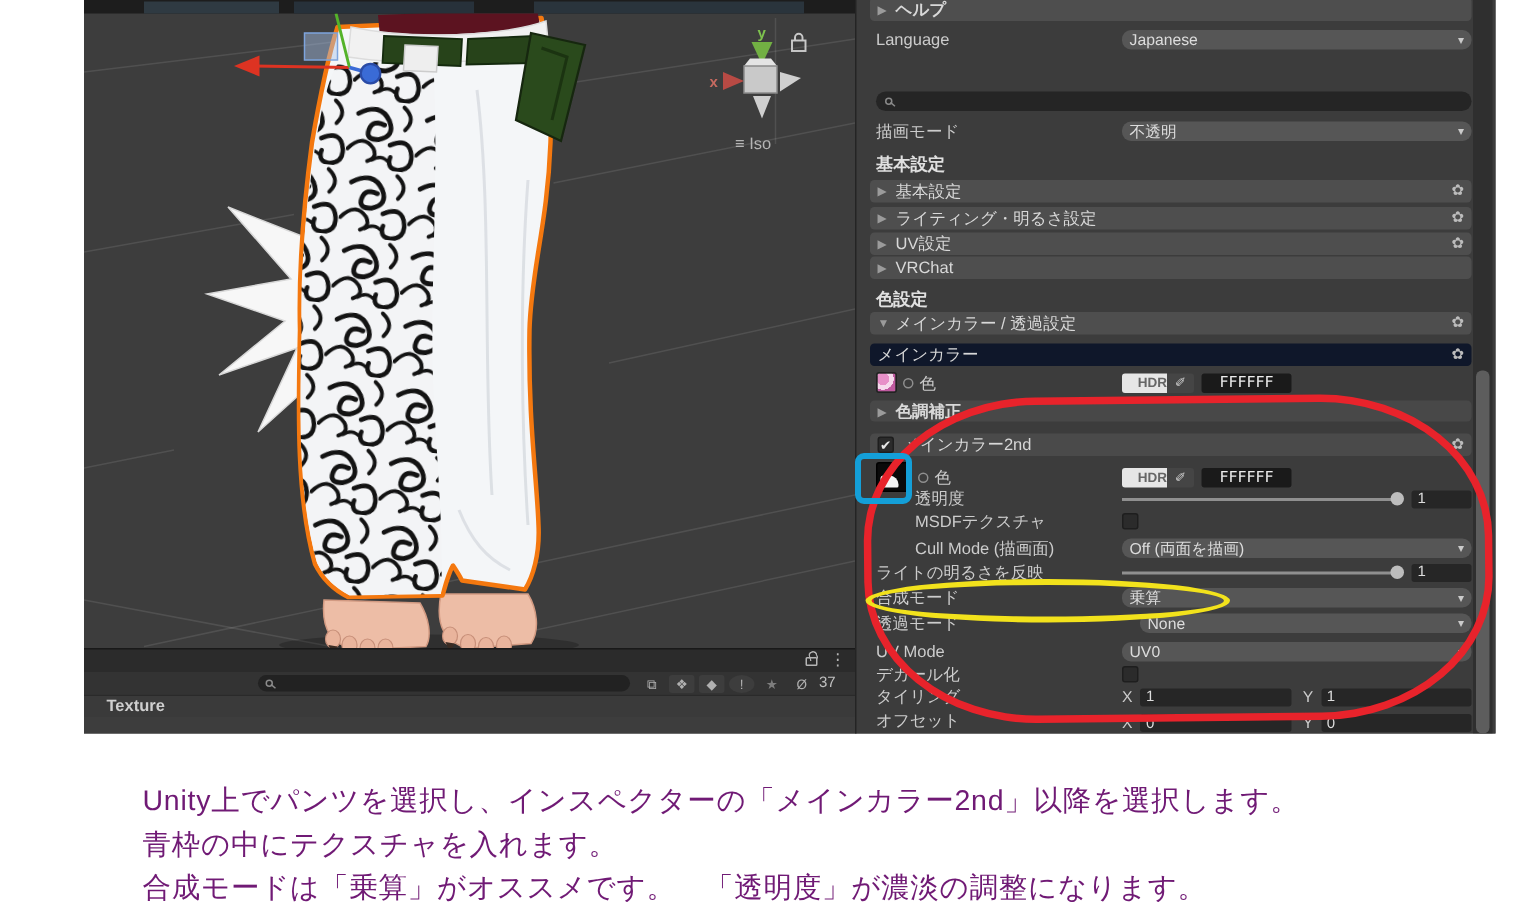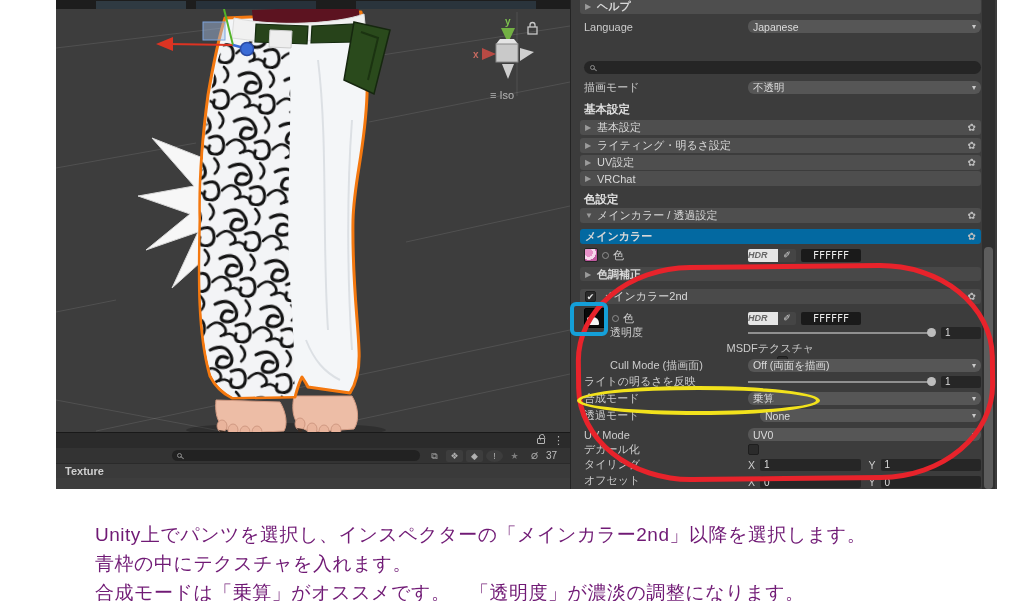--- a/index.html
+++ b/index.html
@@ -9,21 +9,21 @@
   
   #app { position:absolute; left:56px; top:0; width:941px; height:489px; background:#3c3c3c; }
 
   
   #scene { position:absolute; left:0; top:0; width:514px; height:489px; background:#3d3d3d; overflow:hidden; }
   #scene-tabstrip { position:absolute; left:0; top:0; width:100%; height:9px; background:#1d1d1d; }
   #scene-tabstrip .seg { position:absolute; top:1px; height:8px; background:#2f3a42; }
   #viewport { position:absolute; left:0; top:9px; width:514px; height:423px; }
   #scene-footer1 { position:absolute; left:0; top:432px; width:100%; height:16px; background:#2b2b2b; border-top:1px solid #191919; display:flex; align-items:center; justify-content:flex-end; gap:8px; padding-right:6px; }
   #scene-footer2 { position:absolute; left:0; top:448px; width:100%; height:15px; background:#333333; display:flex; align-items:center; }
-  #scene-footer3 { position:absolute; left:0; top:463px; width:100%; height:15px; background:#3a3a3a; border-top:1px solid #2a2a2a; display:flex; align-items:center; padding-left:9px; }
+  #scene-footer3 { position:absolute; left:0; top:463px; width:100%; height:15px; background:#3a3a3a; border-top:1px solid #2a2a2a; display:flex; align-items:center; padding-left:15px; }
   #texture-label { color:#cfcfcf; font-size:11px; font-weight:bold; }
 
   .mini-search { margin-left:116px; width:248px; height:11px; background:#222222; border-radius:6px; display:flex; align-items:center; padding-left:5px; }
   .mag { width:5px; height:5px; border:1.3px solid #8a8a8a; border-radius:50%; position:relative; flex:none; }
   .mag::after { content:''; position:absolute; width:4px; height:1.4px; background:#8a8a8a; right:-3px; bottom:-1px; transform:rotate(40deg); }
   .tb-icons { display:flex; align-items:center; gap:3px; margin-left:6px; }
   .tb-btn { min-width:17px; height:12px; color:#b0b0b0; font-size:9px; line-height:12px; text-align:center; background:#3d3d3d; border-radius:2px; }
   .tb-btn.flat { background:transparent; }
   .eye-count { color:#c0c0c0; font-size:10px; }
   .padlock { width:8px; height:6px; border:1.2px solid #b5b5b5; border-radius:1px; position:relative; }
@@ -40,21 +40,21 @@
   .hbox .arr { color:#9b9b9b; font-size:8px; width:12px; }
   .hbox .gear { margin-left:auto; color:#bcbcbc; font-size:10px; }
   .bold-h { position:absolute; left:13px; font-size:11.5px; font-weight:bold; color:#e0e0e0; }
   .dd { flex:1; height:13px; background:#565656; border-radius:6px; color:#dcdcdc; font-size:10.5px; display:flex; align-items:center; padding:0 5px; }
   .dd .dda { margin-left:auto; color:#cacaca; font-size:8px; }
   .numf { width:40px; height:12px; background:#262626; border-radius:2px; color:#dddddd; font-size:10px; display:flex; align-items:center; padding-left:4px; flex:none; }
   .chk { width:11px; height:11px; background:#2b2b2b; border:1px solid #1e1e1e; border-radius:2px; flex:none; color:#e8e8e8; font-size:9px; line-height:10px; text-align:center; }
   .slider { position:relative; flex:1; height:13px; margin-right:5px; }
   .slider .track { position:absolute; left:0; right:2px; top:6px; height:1.5px; background:#909090; }
   .slider .knob { position:absolute; right:0; top:2px; width:9px; height:9px; border-radius:50%; background:#bdbdbd; }
-  .hdr-btn { width:30px; height:13px; background:#e6e6e6; border-radius:2px 0 0 2px; color:#666; font-size:9px; font-weight:bold; text-align:left; line-height:13px; flex:none;font-style:italic; }
+  .hdr-btn { width:30px; height:13px; background:#e6e6e6; border-radius:2px 0 0 2px; color:#666; font-size:9px; font-weight:bold; text-align:right; line-height:13px; flex:none; }
   .picker-btn { width:18px; height:13px; background:#454545; border-radius:0 2px 2px 0; color:#cfcfcf; font-size:9px; text-align:center; line-height:13px; flex:none; }
   .hexf { width:60px; height:13px; background:#1a1a1a; border-radius:2px; color:#ececec; font-size:10px; font-family:"DejaVu Sans Mono",monospace; text-align:center; line-height:13px; margin-left:5px; flex:none; }
   .thumb1 { width:14px; height:14px; border-radius:2px; flex:none; margin-right:4px;
     background: radial-gradient(circle at 30% 30%, #e790c8 0 35%, #f6d9ec 36% 60%, #c05aa0 61%); border:1px solid #222; }
   .thumb2 { width:22px; height:20px; border-radius:2px; flex:none; margin-right:6px; background:#0a0a0a; position:relative; border:1px solid #000; }
   .thumb2::after { content:''; position:absolute; left:2px; bottom:2px; width:12px; height:8px; background:#f5f5f5; border-radius:2px 6px 1px 2px; }
   .slot-dot { width:7px; height:7px; border:1px solid #8f8f8f; border-radius:50%; margin-right:4px; flex:none; }
   .tabbar { position:absolute; left:13px; top:38px; width:397px; height:16px; display:flex; gap:1px; }
   .tab { flex:1; background:#5a5a5a; color:#e2e2e2; font-size:11px; display:flex; align-items:center; justify-content:center; border-radius:2px; }
   .tab.active { background:#4d7aa5; color:#ffffff; }
@@ -273,21 +273,21 @@
     </div>
 
     <div class="bold-h" style="top:192px;">色設定</div>
 
     <div class="hbox" style="top:208px;">
       <span class="arr">▼</span>
       <span>メインカラー / 透過設定</span>
       <span class="gear">✿</span>
     </div>
 
-    <div class="hbox" style="top:229px;background:#0369a1;font-weight:bold;">
+    <div class="hbox" style="top:229px;background:#0f172a;">
       <span>メインカラー</span>
       <span class="gear">✿</span>
     </div>
 
     <div class="irow" style="top:247px;height:16px;">
       <span class="lbl" style="display:flex;align-items:center;">
         <span class="thumb1"></span>
         <span class="slot-dot"></span>
         <span>色</span>
       </span>
@@ -326,21 +326,21 @@
       <span class="lbl ind">透明度</span>
       <div class="ctrl">
         <div class="slider">
           <div class="track"></div>
             <div class="knob"></div>
         </div>
         <span class="numf">1</span>
       </div>
     </div>
 
-    <div class="irow" style="top:341px;height:13px;flex-direction:column;">
+    <div class="irow" style="top:341px;height:13px;">
       <span class="lbl ind">MSDFテクスチャ</span>
       <div class="ctrl">
           <span class="chk"></span>
         </div>
     </div>
 
     <div class="irow" style="top:358px;">
       <span class="lbl ind">Cull Mode (描画面)</span>
       <div class="ctrl">
           <div class="dd">

